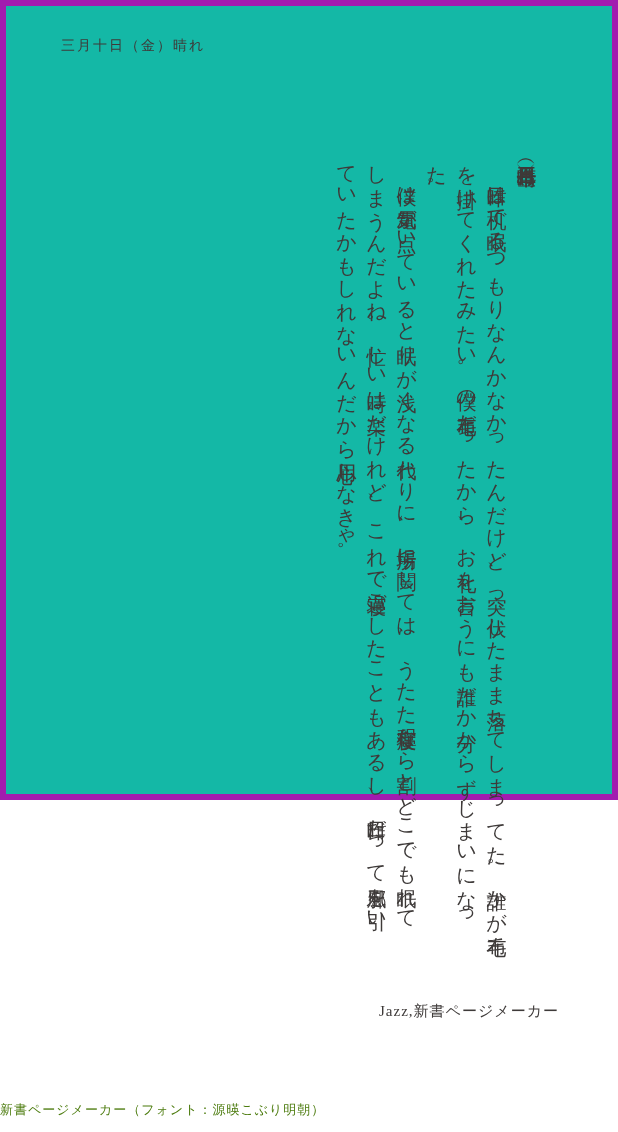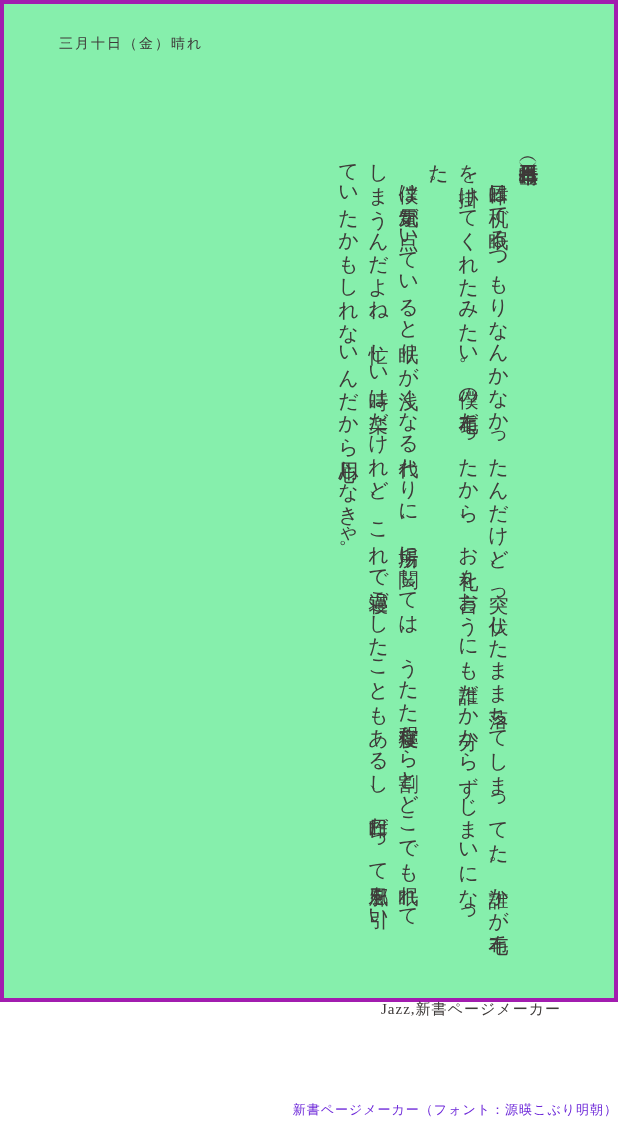--- a/index.html
+++ b/index.html
@@ -13,23 +13,23 @@
     position: relative;
     overflow: hidden;
     font-family: "Liberation Serif", "DejaVu Serif", serif;
     color: #3e3a39;
   }
   .page {
     position: absolute;
     left: 0;
     top: 0;
     width: 618px;
-    height: 1002px;
-    background: #86efac;
-    border: 4px solid #a21caf;
+    height: 800px;
+    background: #14b8a6;
+    border: 6px solid #a21caf;
     box-sizing: border-box;
   }
   .page-date {
     position: absolute;
     left: 55px;
     top: 31px;
     font-size: 14px;
     letter-spacing: 2px;
   }
   .diary-body {
@@ -57,24 +57,24 @@
     right: 53px;
     top: 996px;
     font-size: 15px;
     letter-spacing: 1px;
   }
   .caption {
     position: absolute;
     left: 0;
     top: 1101px;
     width: 618px;
-    text-align: right;
+    text-align: left;
     font-size: 13px;
     letter-spacing: 1px;
-    color: #6d28d9;
+    color: #4d7c0f;
   }
 </style>
 </head>
 <body>
 
 <div class="page">
 
   <div class="page-date">三月十日（金）晴れ</div>
 
   <div class="diary-body">

